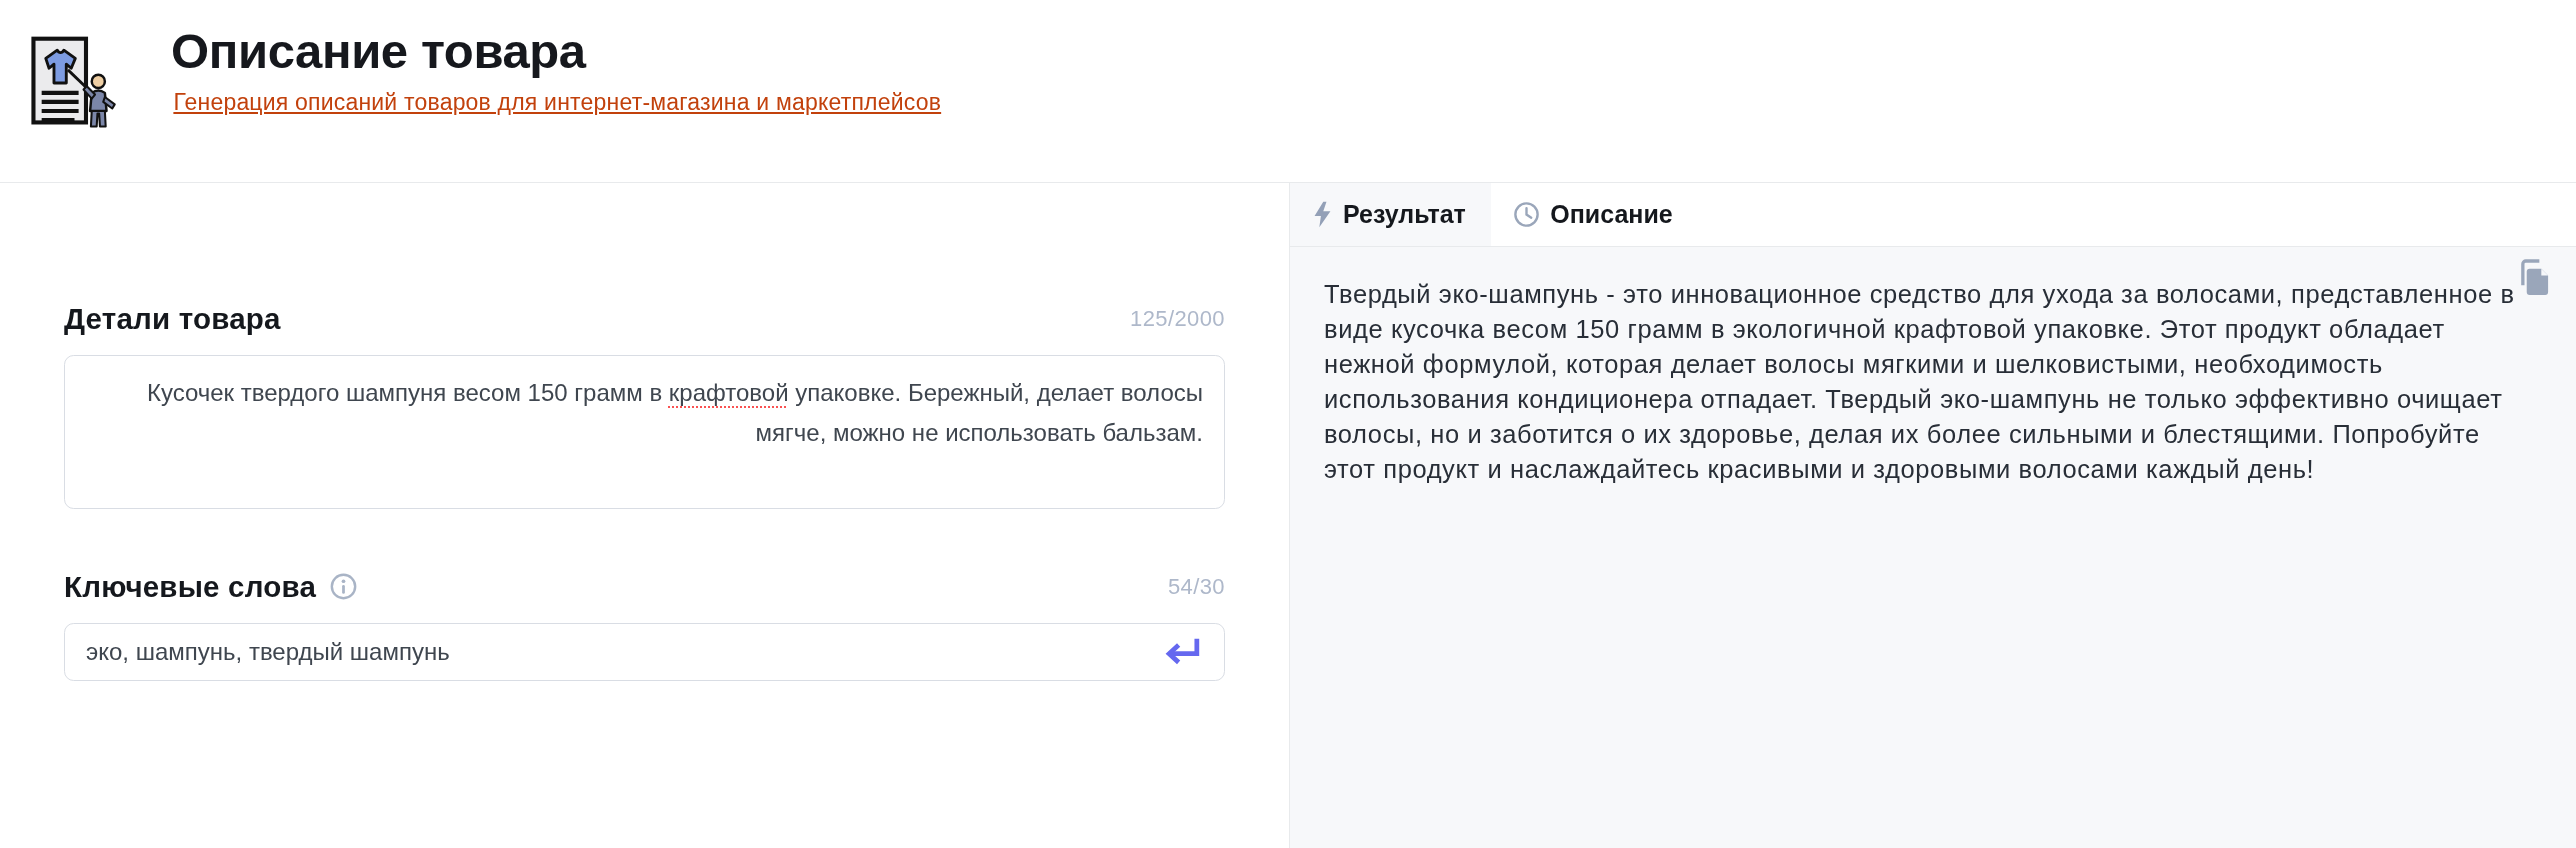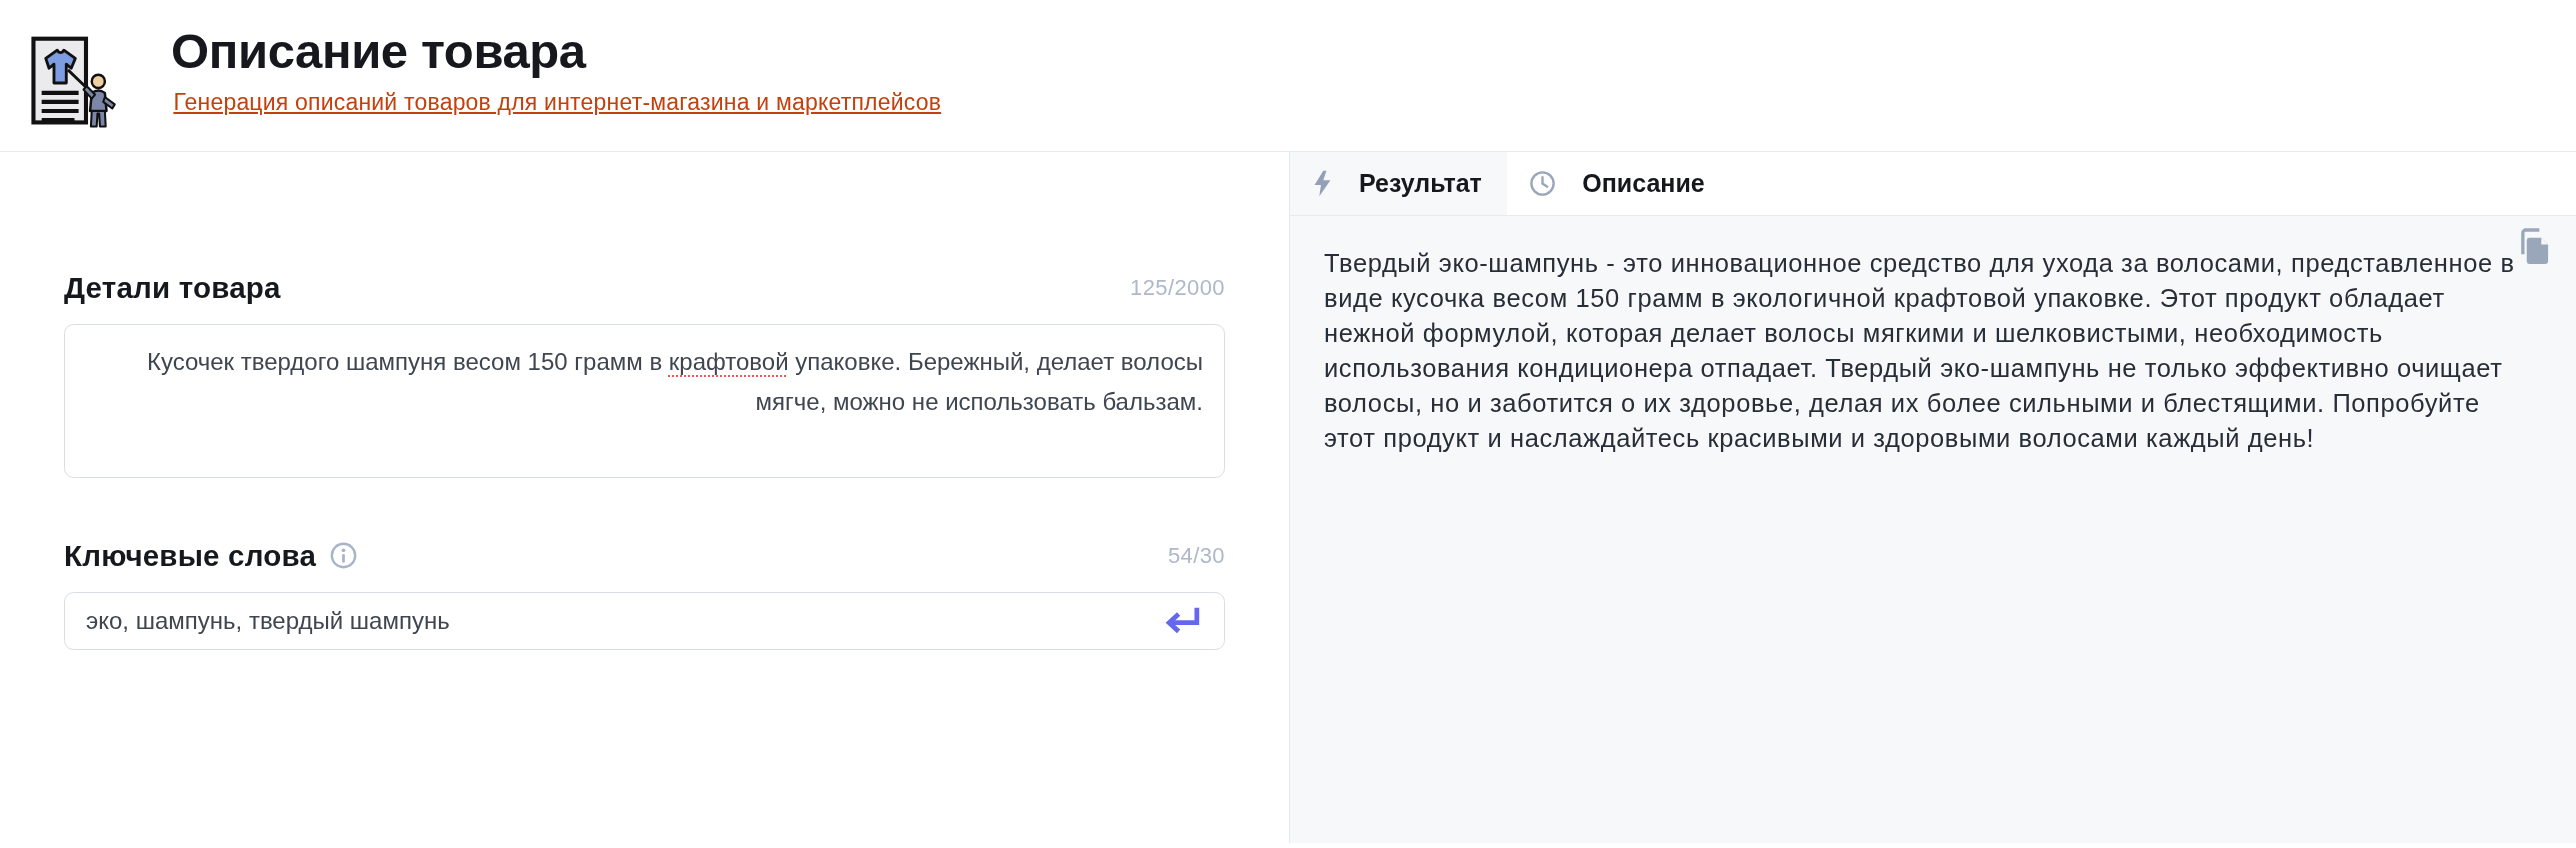--- a/index.html
+++ b/index.html
@@ -6,21 +6,21 @@
   html,body { margin:0; padding:0; }
   body {
     width:2576px; height:849px;
     font-family:"Liberation Sans", sans-serif;
     background:#ffffff; color:#15181d;
     overflow:hidden;
   }
 
   
   .header {
-    height:152px;
+    height:183px;
     border-bottom:1.6px solid #e8eaec;
     display:flex; align-items:flex-start;
     padding:14.3px 0 0 21px;
   }
   .logo-svg { width:107px; height:110px; flex:none; margin-top:4.8px; }
   .header-text { margin-left:43px; padding-top:9.6px; }
   .title { margin:0; font-size:49px; font-weight:700; color:#16181d; line-height:1.12; letter-spacing:-0.4px; }
   .subtitle { margin:10.3px 0 0 2.4px; font-size:23px; color:#c2410c; letter-spacing:0.2px;text-decoration:underline; }
 
   
@@ -68,21 +68,21 @@
   .keywords-wrap .text-input { padding-right:96px; }
   .enter-btn {
     position:absolute; right:24px; top:50%; transform:translateY(-50%);
     width:40px; height:32px; border:0; background:transparent; padding:0; cursor:pointer;
   }
 
   
   .result-col { flex:1; min-width:0; display:flex; flex-direction:column; }
   .tabbar { height:64px; flex:none; display:flex; border-bottom:1.6px solid #e8eaec; background:#fff; }
   .tab {
-    display:flex; align-items:center; gap:26px;
+    display:flex; align-items:center; gap:10px;
     padding:0 25.5px 0 22px;
     font-size:25px; font-weight:700; color:#15181d; cursor:pointer;
   }
   .tab-active { background:#f7f8fa; }
   .panel {
     flex:1; background:#f7f8fa; position:relative;
     padding:29.5px 41px 0 34px;
   }
   .result-text {
     margin:0; max-width:1226px;

